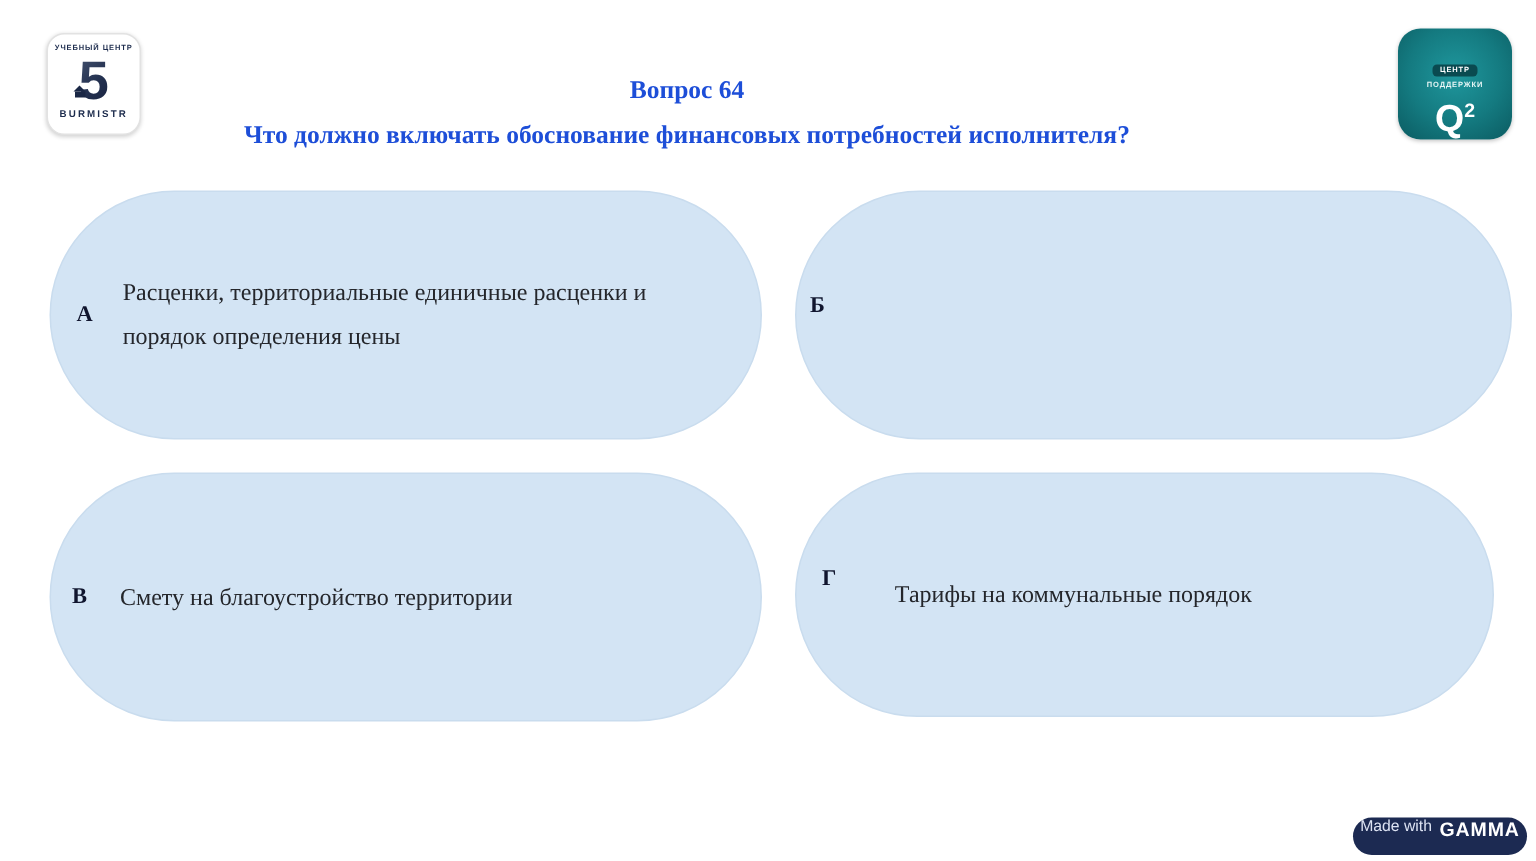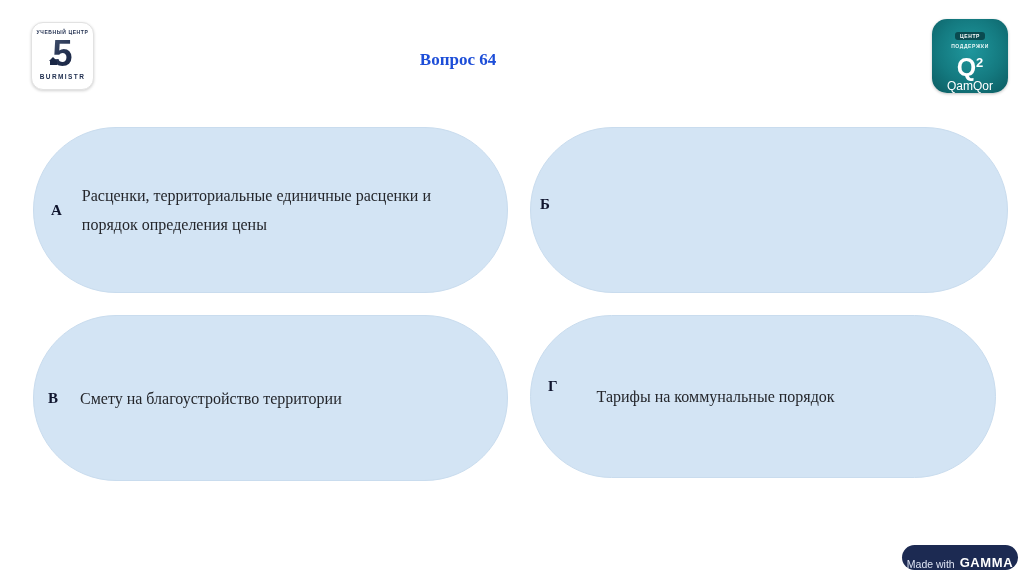--- a/index.html
+++ b/index.html
@@ -122,21 +122,21 @@
   .logo-qamqor {
     position: absolute;
     left: 932px; top: 19px;
     width: 76px; height: 74px;
     border-radius: 15px;
     background: radial-gradient(circle at 50% 42%, #1f979d 0%, #147a80 55%, #0b5b61 100%);
     box-shadow: 0 1px 3px rgba(0,0,0,0.25);
     text-align: center;
     font-family: "Liberation Sans", "DejaVu Sans", sans-serif;
     color: #ffffff;
-    padding-top: 5px;
+    padding-top: 16px;
     overflow: hidden;
   }
   .qamqor-badge {
     display: inline-block;
     background: #0a4a50;
     border-radius: 3px;
     padding: 1px 5px;
     font-size: 5px;
     font-weight: bold;
     letter-spacing: 0.6px;
@@ -162,21 +162,21 @@
   }
 
   
   .gamma-badge {
     position: absolute;
     left: 902px; top: 545px;
     width: 116px; height: 25px;
     background: #1c2a52;
     border-radius: 13px;
     display: flex;
-    align-items: flex-end;
+    align-items: flex-start;
     justify-content: center;
     gap: 5px;
     font-family: "Liberation Sans", "DejaVu Sans", sans-serif;
     cursor: pointer;
   }
   .gamma-made { font-size: 10.5px; color: #dde3f3; }
   .gamma-brand { font-size: 13px; font-weight: bold; color: #ffffff; letter-spacing: 0.6px; }
 </style>
 </head>
 <body>
@@ -191,20 +191,21 @@
 <div class="logo-qamqor">
   <span class="qamqor-badge">ЦЕНТР</span>
   <div class="qamqor-sub">ПОДДЕРЖКИ</div>
   <div class="qamqor-q"><span>Q</span><sup>2</sup></div>
   <div class="qamqor-name">QamQor</div>
   
 </div>
 
 <div class="title-wrap">
   <div class="q-number">Вопрос 64</div>
+  <div class="q-text">Что должно включать обоснование финансовых потребностей исполнителя?</div>
 </div>
 
 <div class="pill pill-a">
   <span class="opt-label">А</span>
   <span class="opt-text">Расценки, территориальные единичные расценки и порядок определения цены</span>
 </div>
 
 <div class="pill pill-b">
   <span class="opt-label">Б</span>
 </div>

